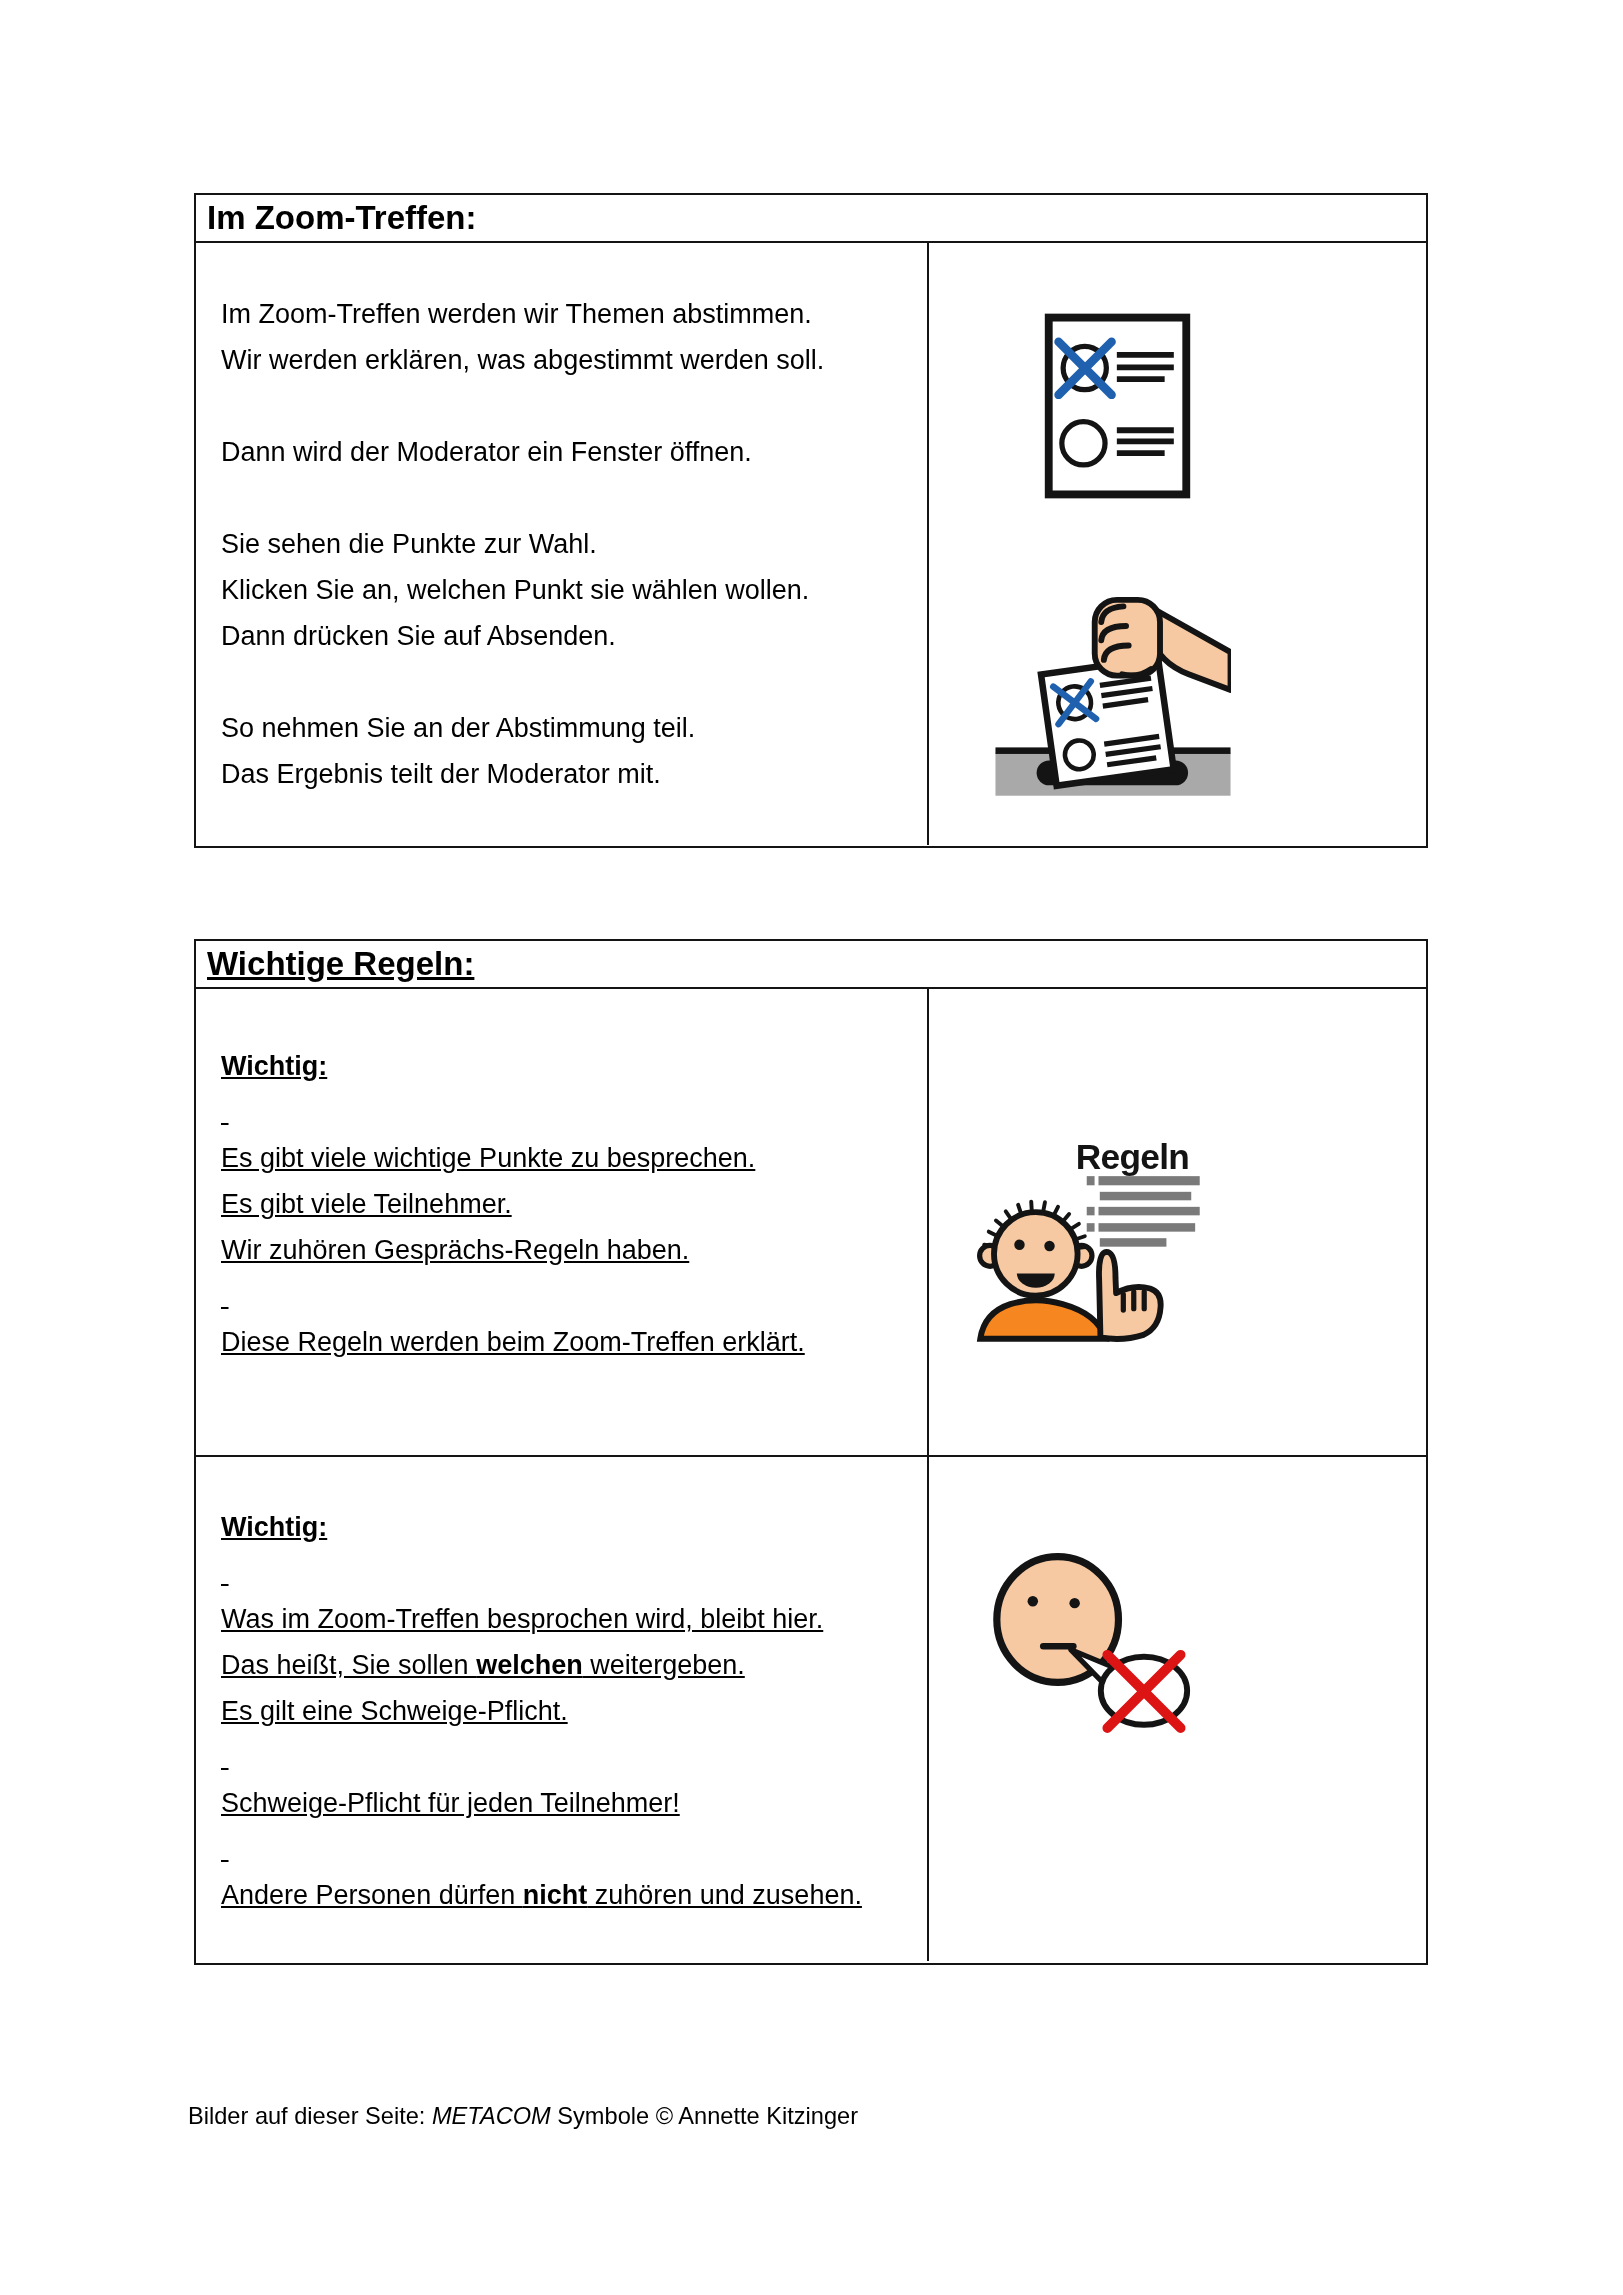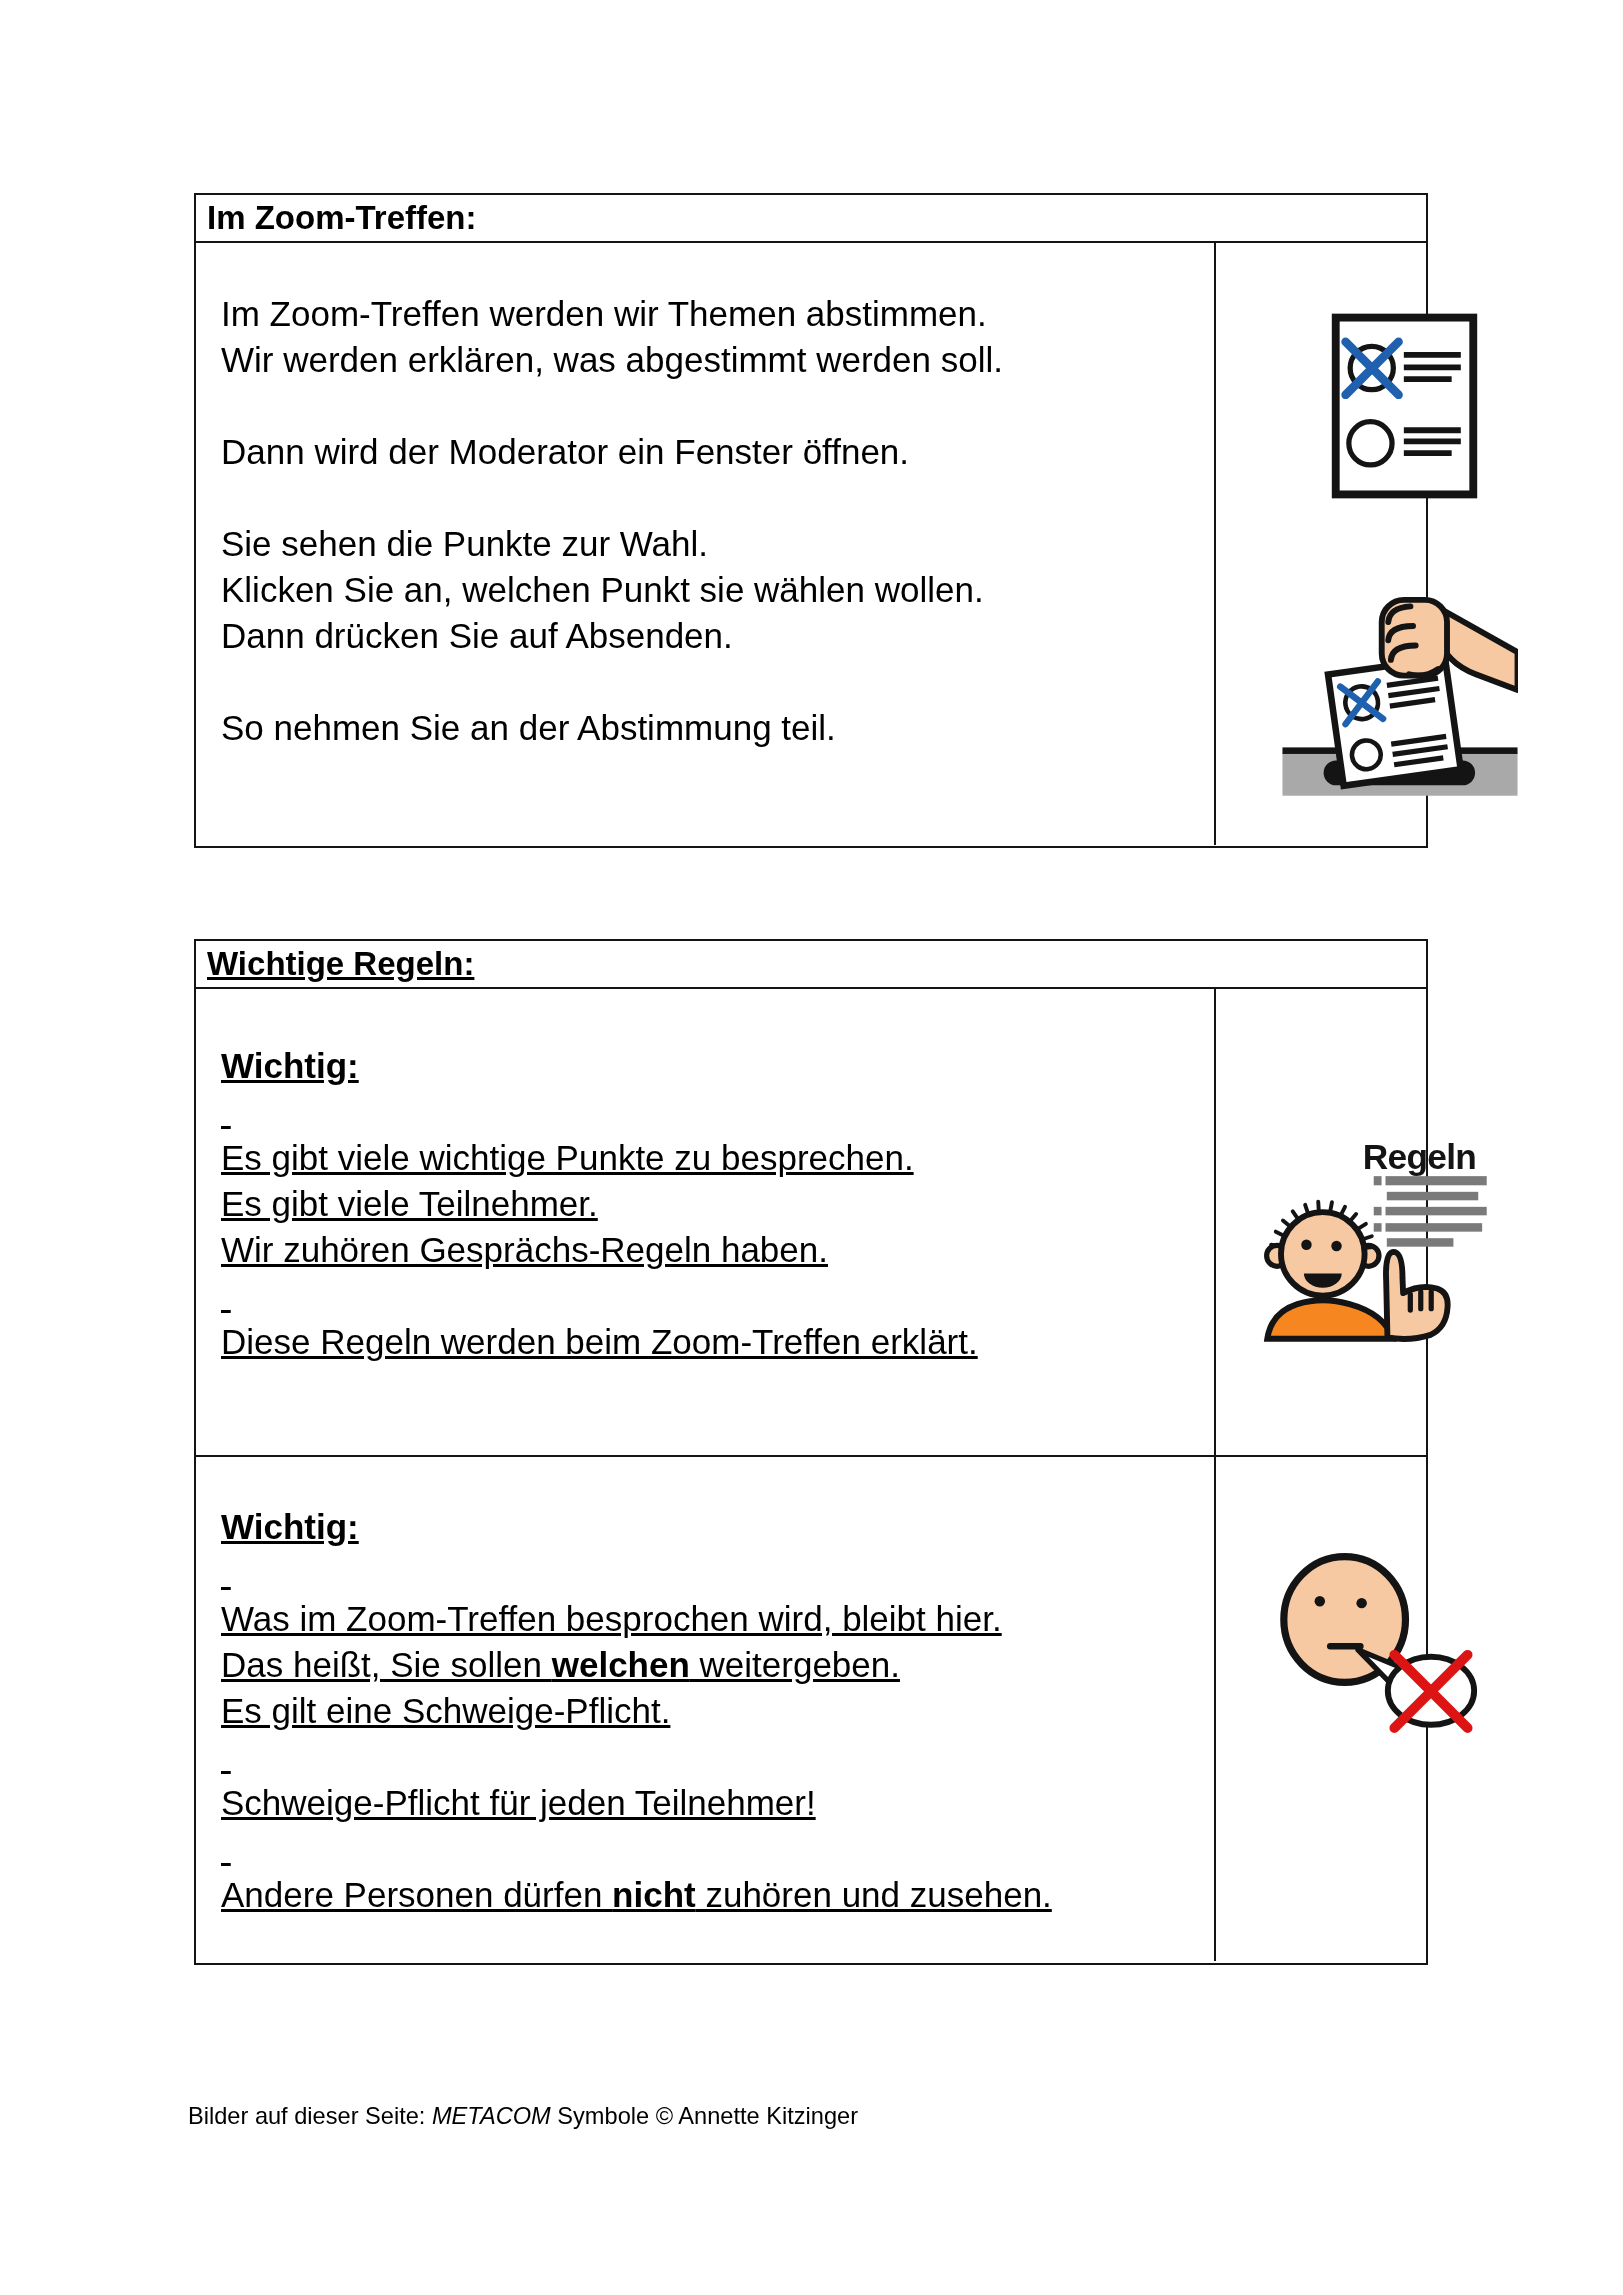--- a/index.html
+++ b/index.html
@@ -17,22 +17,22 @@
   .tbl-header {
     height:48px; line-height:45px; box-sizing:border-box;
     border-bottom:2px solid #141414;
     font-size:33px; font-weight:bold; padding-left:11px;
   }
   .tbl-row { display:flex; box-sizing:border-box; }
   #table-zoom .tbl-row { height:602px; }
   #rules-row-1 { height:468px; border-bottom:2px solid #141414; }
   #rules-row-2 { height:504px; }
   .cell-text {
-    width:1020px; box-sizing:border-box; border-right:2px solid #141414;
-    font-size:35px; line-height:46px; padding:48px 19.6px 0 25px;
+    width:733px; box-sizing:border-box; border-right:2px solid #141414;
+    font-size:27px; line-height:46px; padding:48px 19.6px 0 25px;
   }
   #rules-row-1 .cell-text { padding-top:54px; }
   #rules-row-2 .cell-text { padding-top:47px; }
   .cell-icon { flex:1; position:relative;margin-left:8px; }
   .tline { min-height:46px; white-space:pre-wrap; }
   .icon { position:absolute; }
   #icon-ballot-paper   { left:107px; top:70px; }
   #icon-ballot-box     { left:58px;  top:349px; }
   #icon-rules-person   { left:35px;  top:146px; }
   #icon-no-speech      { left:15.7px;  top:93px; }
@@ -54,20 +54,21 @@
         <div class="tline">Im Zoom-Treffen werden wir Themen abstimmen.</div>
         <div class="tline">Wir werden erklären, was abgestimmt werden soll.</div>
         <div class="tline">&nbsp;</div>
         <div class="tline">Dann wird der Moderator ein Fenster öffnen.</div>
         <div class="tline">&nbsp;</div>
         <div class="tline">Sie sehen die Punkte zur Wahl.</div>
         <div class="tline">Klicken Sie an, welchen Punkt sie wählen wollen.</div>
         <div class="tline">Dann drücken Sie auf Absenden.</div>
         <div class="tline">&nbsp;</div>
         <div class="tline">So nehmen Sie an der Abstimmung teil.</div>
+        <div class="tline">Das Ergebnis teilt der Moderator mit.</div>
       </div>
     <div class="cell-icon">
 
       <svg class="icon" id="icon-ballot-paper" width="147" height="186" viewBox="0 0 224 284">
         <rect x="7" y="7" width="210" height="270" fill="#ffffff" stroke="#141414" stroke-width="12"></rect>
         <circle cx="62" cy="84" r="33" fill="none" stroke="#141414" stroke-width="8"></circle>
         <line x1="22" y1="44" x2="103" y2="125" stroke="#1f61ae" stroke-width="13" stroke-linecap="round"></line>
         <line x1="103" y1="44" x2="22" y2="125" stroke="#1f61ae" stroke-width="13" stroke-linecap="round"></line>
         <line x1="111" y1="64" x2="198" y2="64" stroke="#141414" stroke-width="9"></line>
         <line x1="111" y1="83" x2="198" y2="83" stroke="#141414" stroke-width="9"></line>

